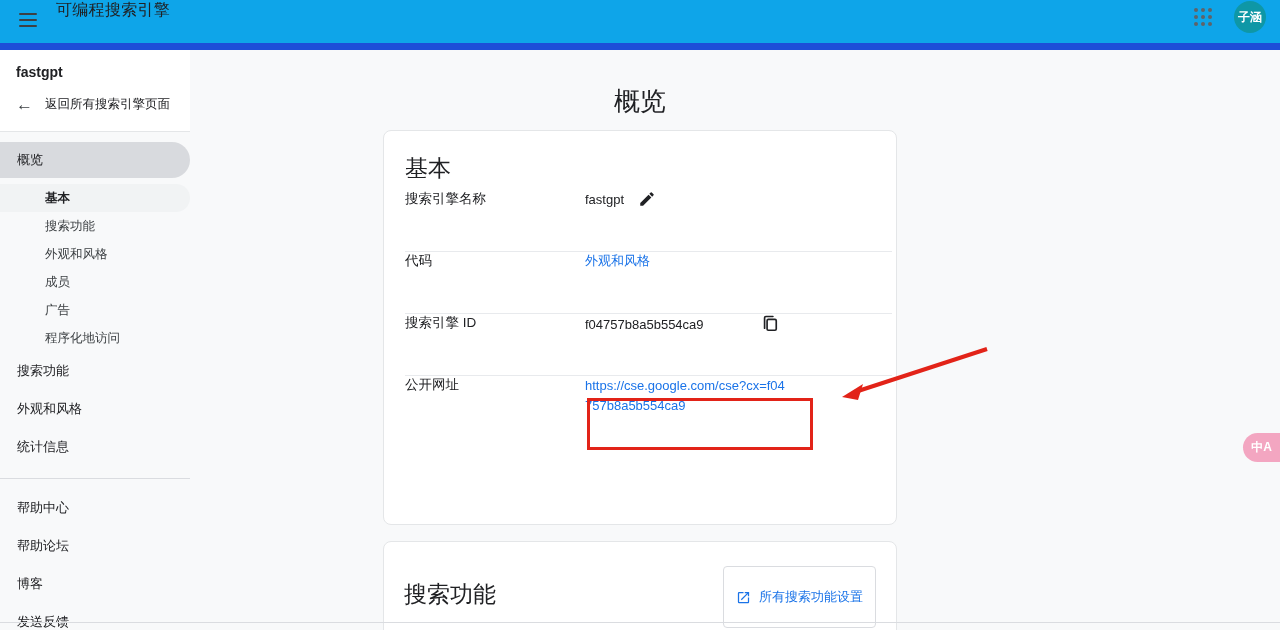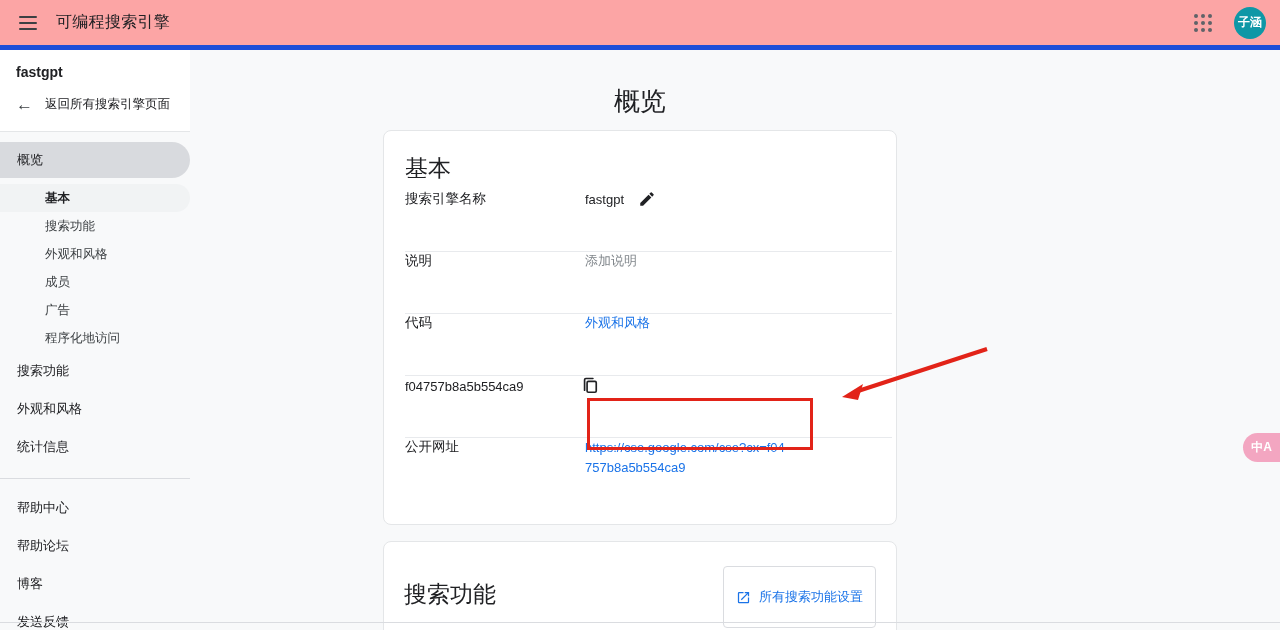--- a/index.html
+++ b/index.html
@@ -1,20 +1,20 @@
 <!DOCTYPE html>
 <html><head>
 <meta charset="utf-8">
 <style>
   * { margin:0; padding:0; box-sizing:border-box; }
   html,body { width:1280px; height:630px; overflow:hidden; }
   body { font-family:"Liberation Sans","DejaVu Sans",sans-serif; background:#f8f9fa; color:#202124; position:relative; }
 
   
-  .topbar { position:absolute; left:0; top:0; width:1280px; height:50px; background:#fca5a5; border-bottom:5px solid #1d4ed8; display:flex; align-items:center; z-index:40; }
+  .topbar { position:absolute; left:0; top:0; width:1280px; height:50px; background:#0ea5e9; border-bottom:7px solid #1d4ed8; display:flex; align-items:flex-start; z-index:40; }
   .hamburger { width:40px; height:40px; margin-left:8px; display:flex; flex-direction:column; justify-content:center; gap:4px; align-items:center; cursor:pointer; }
   .hamburger span { display:block; width:18px; height:2px; background:#3c4043; border-radius:1px; }
   .topbar-title { font-size:16px; font-weight:500; color:#202124; margin-left:8px; letter-spacing:.3px; }
   .topbar-right { margin-left:auto; display:flex; align-items:center; gap:14px; padding-right:14px; }
   .apps-grid { width:34px; height:34px; display:grid; grid-template-columns:repeat(3,4px); grid-template-rows:repeat(3,4px); gap:3px; align-content:center; justify-content:center; cursor:pointer; }
   .apps-grid i { width:4px; height:4px; border-radius:50%; background:#5f6368; }
   .avatar { width:32px; height:32px; border-radius:50%; background:#0e97a6; color:#fff; font-size:12px; font-weight:700; display:flex; align-items:center; justify-content:center; cursor:pointer; letter-spacing:0; }
 
   
   .sidebar { position:absolute; left:0; top:50px; width:190px; bottom:0; }
@@ -125,35 +125,30 @@
       <div class="row-value">
         <span>fastgpt</span>
         <span class="pencil-icon">
           <svg width="18" height="18" viewBox="0 0 24 24">
               <path fill="#202124" d="M3 17.25V21h3.75L17.81 9.94l-3.75-3.75L3 17.25zM20.71 7.04a1 1 0 0 0 0-1.41l-2.34-2.34a1 1 0 0 0-1.41 0l-1.83 1.83 3.75 3.75 1.83-1.83z"></path>
             </svg>
         </span>
       </div>
     </div>
 
-    <div class="row">
-      <div class="row-label">说明</div>
-      <div class="row-value">
-        <span class="placeholder">添加说明</span>
-      </div>
-    </div>
 
     <div class="row">
       <div class="row-label">代码</div>
       <div class="row-value">
         <a class="link">外观和风格</a>
       </div>
     </div>
 
     <div class="row">
+      <div class="row-label">搜索引擎 ID</div>
       <div class="row-value">
         <span>f04757b8a5b554ca9</span>
         <span class="copy-icon">
           <svg width="20" height="20" viewBox="0 0 24 24" fill="none" stroke="#202124" stroke-width="2">
               <rect x="8.5" y="6.5" width="11" height="13" rx="1.5"></rect>
               <path d="M5.5 17V4.5A1.5 1.5 0 0 1 7 3h8.5" stroke-linecap="round"></path>
             </svg>
         </span>
       </div>
     </div>

